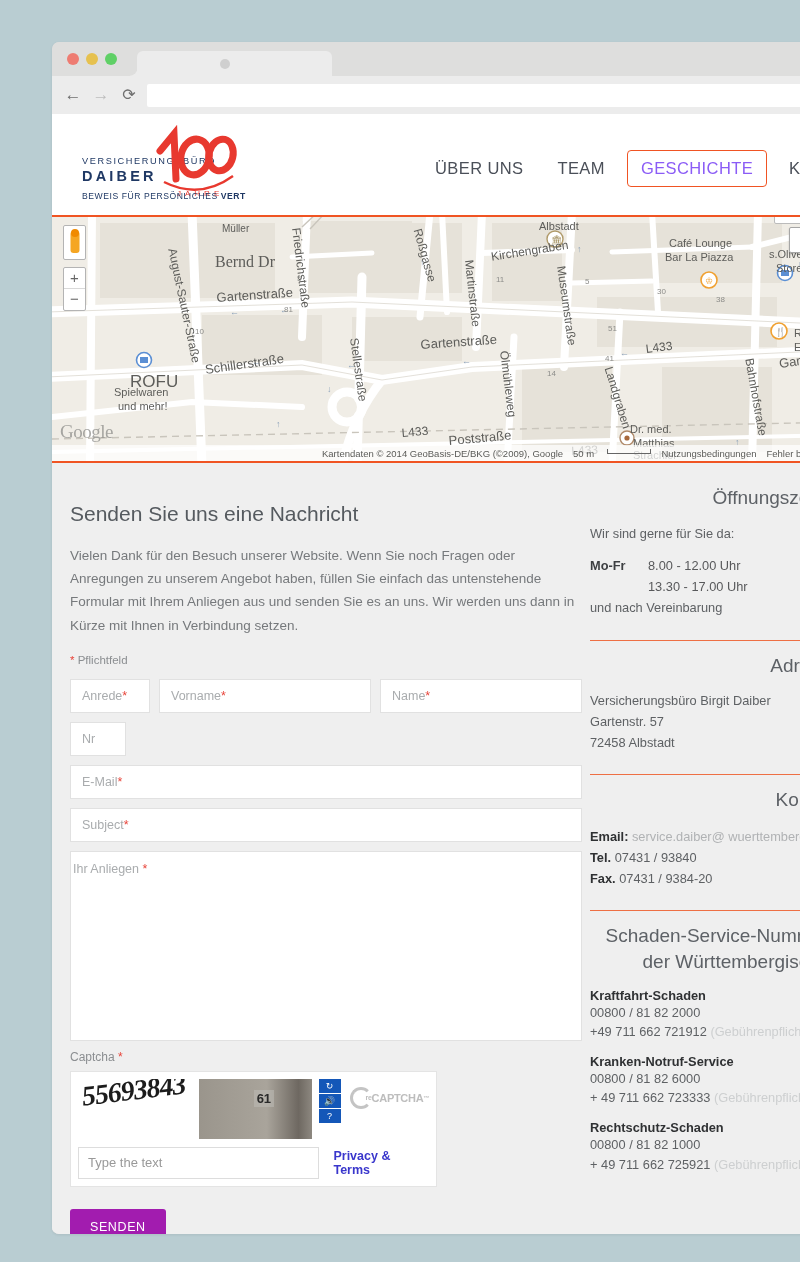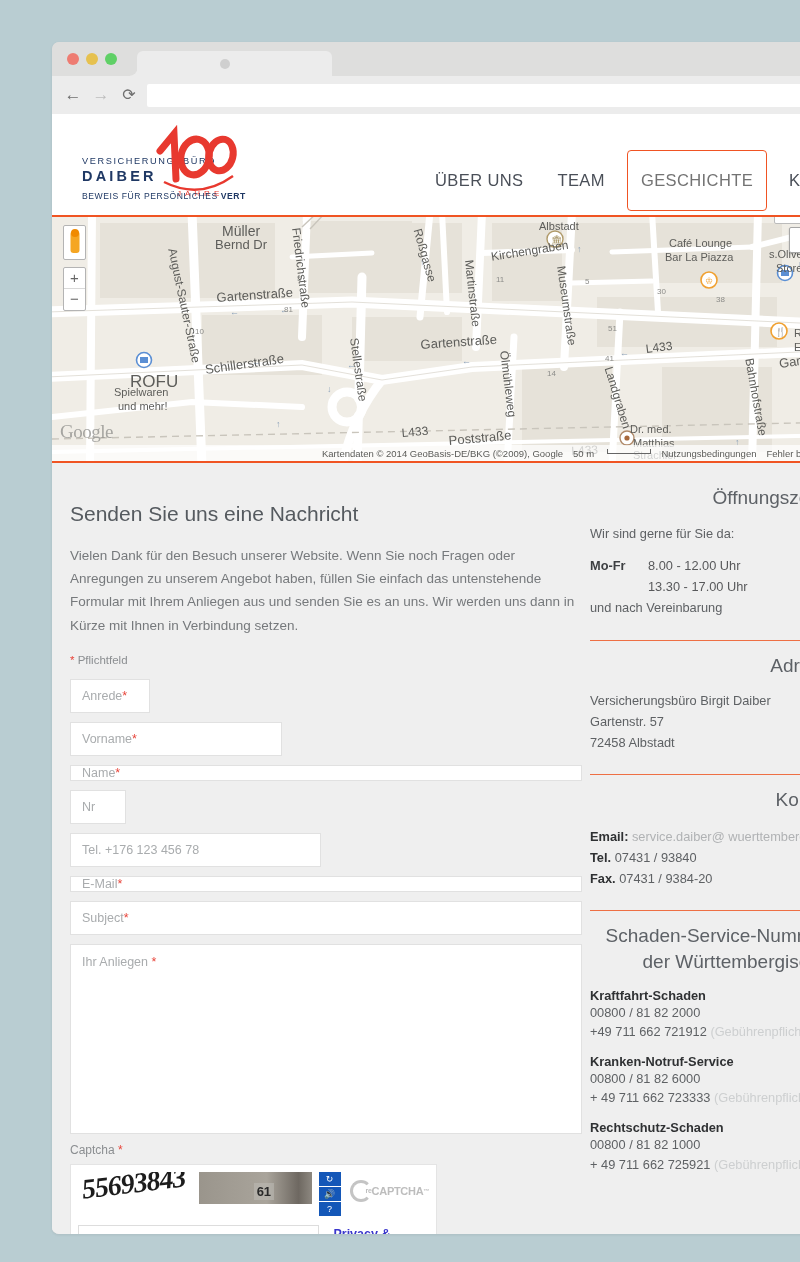--- a/index.html
+++ b/index.html
@@ -100,24 +100,24 @@
     white-space: nowrap;
   }
   .nav-item {
     font-size: 16.5px;
     color: #4a4f58;
     letter-spacing: .4px;
     padding: 0 17px;
     font-family: "Liberation Sans", sans-serif;
   }
   .nav-item.active {
-    color: #737373;
+    color: #8b5cf6;
     border: 1px solid #f05423;
     border-radius: 4px;
-    padding: 20px 13px;
+    padding: 8px 13px;
     margin: 0 5px;
   }
 
   
   #map {
     position: relative;
     height: 248px;
     background: #e9e5dc;
     border-top: 2px solid #f05423;
     border-bottom: 2px solid #f05423;
@@ -207,21 +207,21 @@
     font-size: 21px; font-weight: normal;
     color: #555a5f; margin: 0 0 18px 0;
   }
   p.intro {
     font-size: 13.5px; line-height: 1.72;
     color: #76797c; margin: 0 0 17px 0;
   }
   .req-note { font-size: 11.5px; color: #8b8e91; margin: 0 0 13px 0;}
   .req { color: #e8443a; }
 
-  .field-row { display: flex; gap: 9px; margin-bottom: 9px; flex-direction: column; }
+  .field-row { display: flex; gap: 9px; margin-bottom: 9px; }
   .fld {
     background: #fff;
     border: 1px solid #e1e1e1;
     height: 34px;
     font-size: 12.5px; color: #a9acae;
     padding: 0 11px;
     display: flex; align-items: center;
     font-family: "Liberation Sans", sans-serif;
   }
   .fld.w-anrede  { width: 80px; }
@@ -230,42 +230,42 @@
   .fld.w-strasse { width: 207px; }
   .fld.w-nr      { width: 56px; }
   .fld.w-stadt   { flex: 1; }
   .fld.w-tel     { width: 251px; }
   .fld.w-email   { flex: 1; }
   .fld.w-full    { width: 100%; }
   .fld-area {
     background: #fff; border: 1px solid #e1e1e1;
     height: 190px; width: 100%;
     font-size: 12.5px; color: #a9acae;
-    padding: 10px 11px;
+    padding: 10px 2px;
     margin-bottom: 9px;
   }
   .captcha-label { font-size: 12px; color: #8b8e91; margin: 9px 0 7px 0;}
   #captcha-box {
     background: #fff; border: 1px solid #e4e4e4;
     width: 367px; padding: 7px;
   }
   #captcha-row { display: flex; align-items: flex-start; gap: 0; }
   #captcha-img {
     width: 126px; height: 44px; background: #fff;
     overflow: hidden; position: relative;
   }
   #captcha-text {
     position:absolute; left:2px; top:2px;
     font-family:"Liberation Serif", serif;
     font-size: 28px; font-weight: bold; font-style: italic;
     letter-spacing: -1px; color:#1c1c1c;
     transform: rotate(-7deg); transform-origin: left top;
   }
   #captcha-img2 {
-    width: 118px; height: 32px;
+    width: 118px; height: 60px;
     background: linear-gradient(90deg,#9a958c 0%, #a9a49b 60%, #6e6861 88%, #8d8880 100%);
     position: relative;
   }
   #captcha-img2 span {
     position:absolute; left:55px; top:11px;
     font-family:"Liberation Sans", sans-serif;
     font-size: 13px; font-weight: bold; color:#2a2a2a;
     background: rgba(190,188,182,.55); padding: 1px 3px;
   }
   #captcha-controls {
@@ -475,22 +475,22 @@
           <circle cx="727" cy="114" r="8" fill="#ffffff" stroke="#f0a030" stroke-width="1.6"></circle>
           <text x="723" y="118" font-size="9" fill="#f0a030">🍴</text>
           <circle cx="503" cy="22" r="8" fill="#ffffff" stroke="#b09a6a" stroke-width="1.4"></circle>
           <text x="499" y="26" font-size="9" fill="#9c8752">🏛</text>
           <circle cx="575" cy="221" r="7" fill="#ffffff" stroke="#b08a6a" stroke-width="1.4"></circle>
           <circle cx="575" cy="221" r="2.6" fill="#a8693d"></circle>
         </g>
       </svg>
 
       <div id="map-labels">
-          <div class="map-label" style="left: 170px; top: 6px; font-size: 14px; transform: rotate(0deg); transform-origin: left top;">Müller</div>
-          <div class="map-label" style="left: 163px; top: 20px; font-size: 13px; transform: rotate(0deg); transform-origin: left top;">Bernd Dr</div>
+          <div class="map-label" style="left: 170px; top: 6px; font-size: 10px; transform: rotate(0deg); transform-origin: left top;">Müller</div>
+          <div class="map-label" style="left: 163px; top: 36px; font-size: 16px; transform: rotate(0deg); transform-origin: left top; font-family: Liberation Serif, serif;">Bernd Dr</div>
           <div class="map-label" style="left: 487px; top: 3px; font-size: 11px; transform: rotate(0deg); transform-origin: left top;">Albstadt</div>
           <div class="map-label" style="left: 617px; top: 20px; font-size: 11px; transform: rotate(0deg); transform-origin: left top;">Café Lounge</div>
           <div class="map-label" style="left: 613px; top: 34px; font-size: 11px; transform: rotate(0deg); transform-origin: left top;">Bar La Piazza</div>
           <div class="map-label" style="left: 717px; top: 31px; font-size: 11px; transform: rotate(0deg); transform-origin: left top;">s.Oliver</div>
           <div class="map-label" style="left: 724px; top: 45px; font-size: 11px; transform: rotate(0deg); transform-origin: left top;">Store</div>
           <div class="map-label" style="left: 742px; top: 110px; font-size: 11px; transform: rotate(0deg); transform-origin: left top;">Restaurant</div>
           <div class="map-label" style="left: 742px; top: 124px; font-size: 11px; transform: rotate(0deg); transform-origin: left top;">El Castillo</div>
           <div class="map-label" style="left: 78px; top: 155px; font-size: 17px; transform: rotate(0deg); transform-origin: left top;">ROFU</div>
           <div class="map-label" style="left: 62px; top: 169px; font-size: 11px; transform: rotate(0deg); transform-origin: left top;">Spielwaren</div>
           <div class="map-label" style="left: 66px; top: 183px; font-size: 11px; transform: rotate(0deg); transform-origin: left top;">und mehr!</div>
@@ -576,23 +576,20 @@
           </div>
         </div>
 
         <div class="field-row">
           <div class="fld w-nr">
             <span>Nr</span>
           </div>
         </div>
 
         <div class="field-row">
-          <div class="fld w-tel">
-            <span>Tel. +176 123 456 78</span>
-          </div>
           <div class="fld w-email">
             <span>E-Mail</span>
             <span class="req">*</span>
           </div>
         </div>
 
         <div class="field-row">
           <div class="fld w-full">
             <span>Subject</span>
             <span class="req">*</span>

